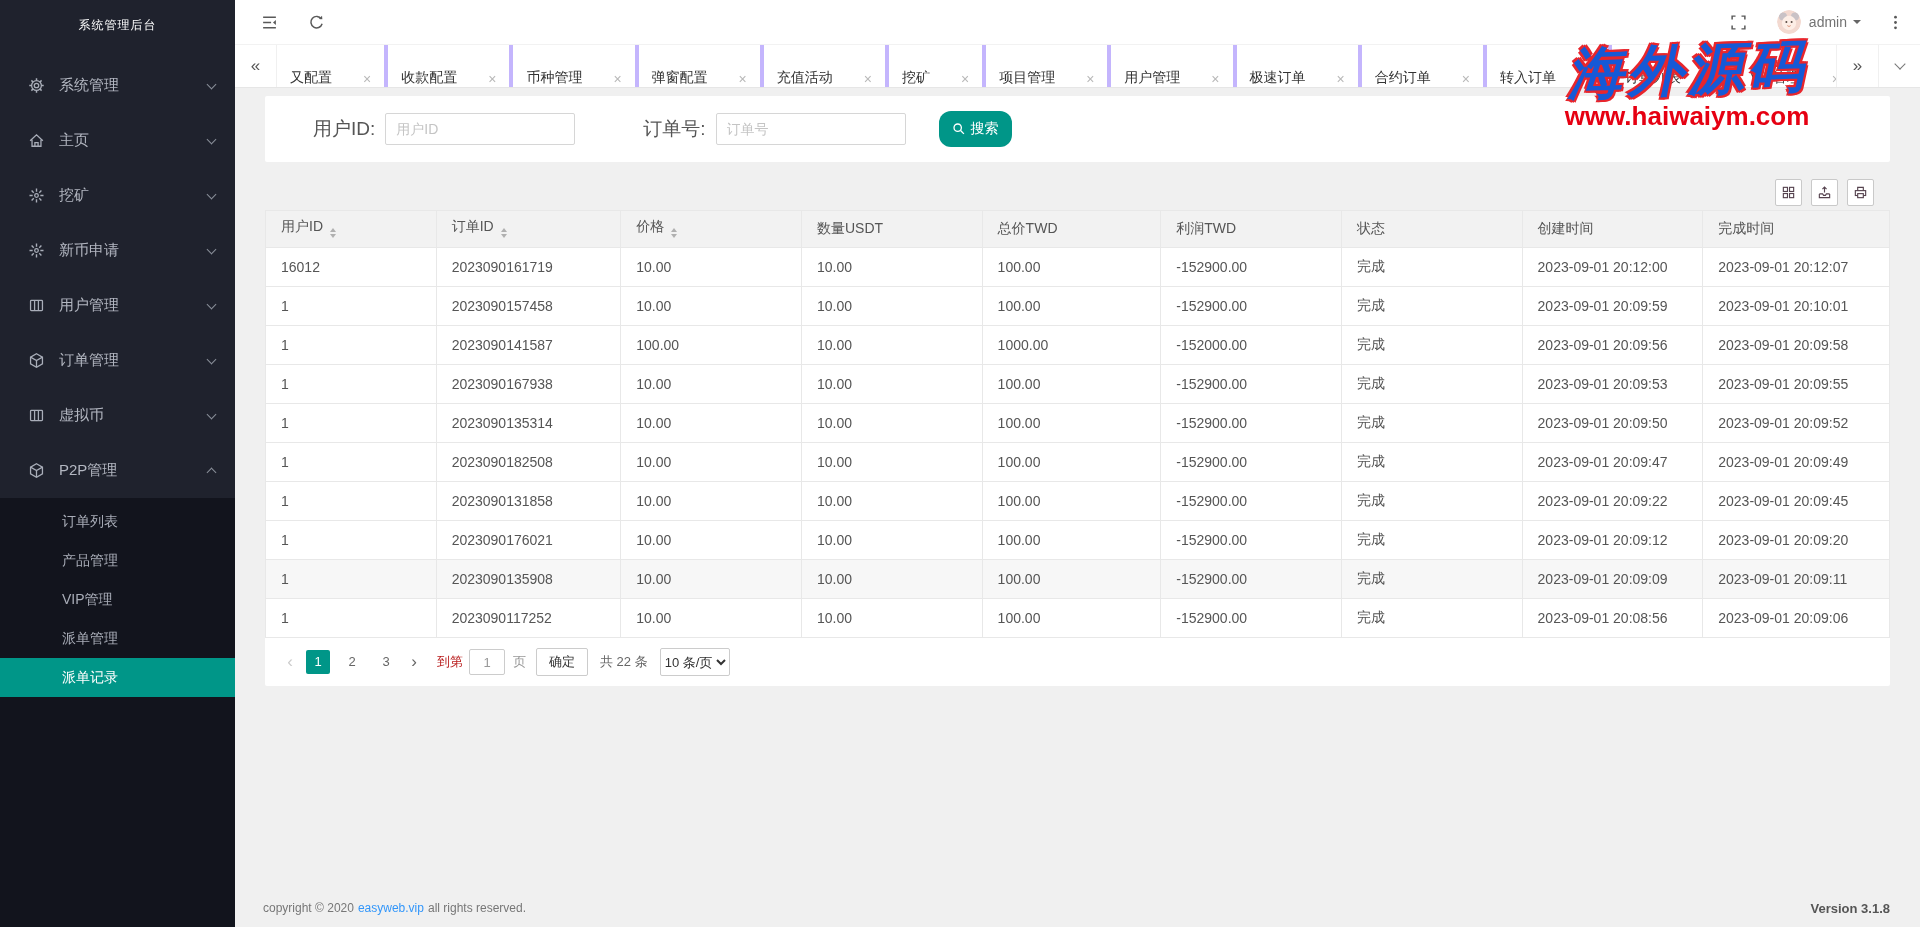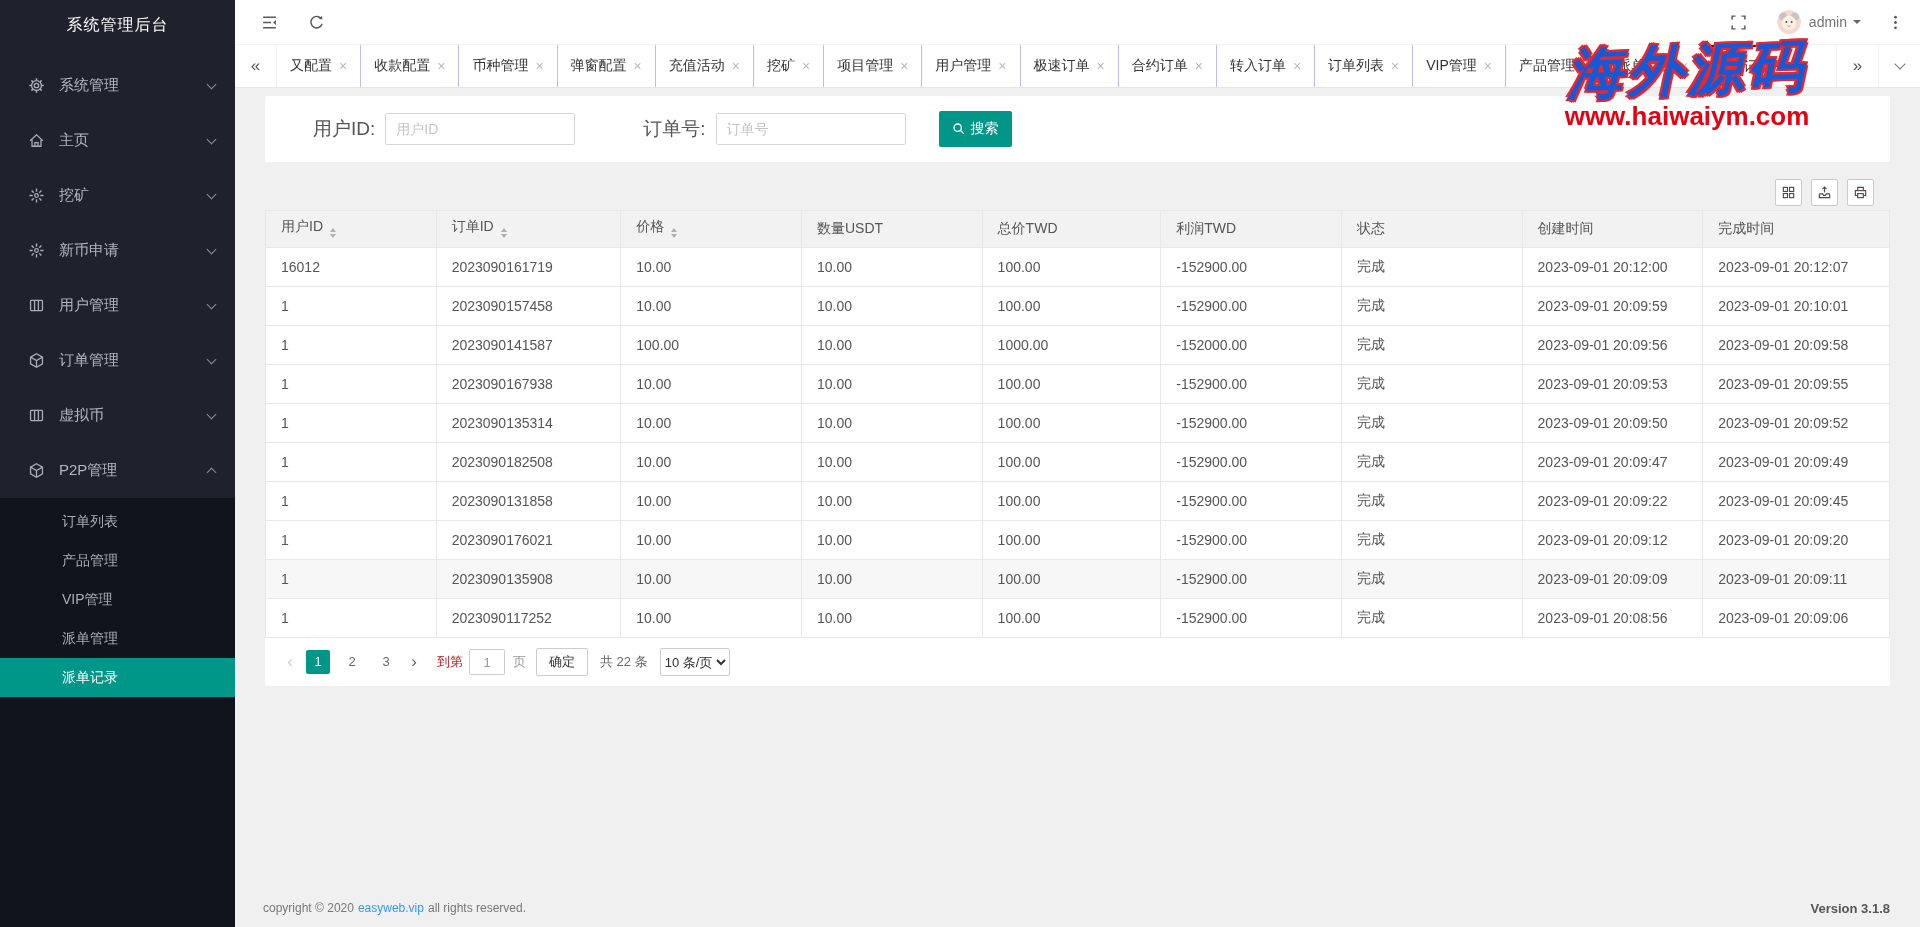--- a/index.html
+++ b/index.html
@@ -6,21 +6,21 @@
   html,body { margin:0; padding:0; }
   body {
     width:1920px; height:927px; overflow:hidden;
     font-family:"Liberation Sans","DejaVu Sans",sans-serif;
     background:#f0f0f0; color:#555;
   }
   .app { position:relative; display:flex; width:1920px; height:927px; }
 
   
   .sidebar { width:235px; flex-shrink:0; background:#1f222d; display:flex; flex-direction:column; }
-  .logo { height:50px; line-height:50px; text-align:center; color:#ffffff; font-size:16px; letter-spacing:1px; }
+  .logo { height:50px; line-height:50px; text-align:center; color:#ffffff; font-size:12px; letter-spacing:1px; }
   #side-nav { padding-top:8px; }
   .side-item { height:55px; display:flex; align-items:center; padding:0 20px 0 28px; color:#b3b7c1; font-size:15px; cursor:pointer; }
   .side-item .icon { width:17px; height:17px; margin-right:14px; display:inline-flex; color:#a9aeb9; }
   .side-item .icon svg { width:17px; height:17px; }
   .chev { width:7px; height:7px; border-right:1.5px solid #8a8f9a; border-bottom:1.5px solid #8a8f9a;
           transform:rotate(45deg); margin-left:auto; margin-top:-3px; }
   .chev.up { transform:rotate(-135deg); margin-top:4px; }
   #side-sub { background:#12141d; flex:1; padding-top:4px; }
   .sub-item { height:39px; line-height:39px; padding-left:62px; color:#a9adb8; font-size:14px; cursor:pointer; }
   .sub-item.active { background:#009688; color:#ffffff; }
@@ -35,34 +35,34 @@
   .admin-name { font-size:14px; color:#737373; margin-right:6px; cursor:pointer; }
   .caret { width:0; height:0; border:4px solid transparent; border-top-color:#666; margin-top:4px; margin-right:4px; }
   .more-btn { margin-left:22px; margin-right:0; }
 
   
   .tabbar { height:44px; background:#fff; border-top:1px solid #f2f2f2; border-bottom:1px solid #e6e6e6; display:flex; align-items:stretch; }
   .tab-nav-btn { width:42px; display:flex; align-items:center; justify-content:center; color:#555; font-size:17px; cursor:pointer; flex-shrink:0; }
   .tab-nav-left { border-right:1px solid #f0f0f0; }
   .tab-nav-right, .tab-dd { border-left:1px solid #f0f0f0; }
   #tabs { flex:1; display:flex; overflow:hidden; }
-  .tab { display:flex; align-items:center; padding:0 13px; font-size:14px; color:#333; border-right:1px solid #c4b5fd; white-space:nowrap; cursor:pointer; }
+  .tab { display:flex; align-items:flex-end; padding:0 13px; font-size:14px; color:#333; border-right:4px solid #c4b5fd; white-space:nowrap; cursor:pointer;gap:24px; }
   .tab-close { color:#b8b8b8; margin-left:7px; font-size:14px; }
   .tab.active { border-top:2px solid #1c1c1c; }
   .dd-chev { width:8px; height:8px; border-right:1.6px solid #777; border-bottom:1.6px solid #777; transform:rotate(45deg); margin-top:-4px; }
 
   
   .content { flex:1; background:#f0f0f0; padding:8px 30px 0; overflow:hidden; }
   .card { background:#fff; border-radius:2px; }
   .search-card { height:66px; display:flex; align-items:center; padding-left:48px; margin-bottom:12px; }
   .f-label { font-size:19px; color:#555; margin-right:10px; }
   .f-input { width:190px; height:32px; border:1px solid #d6d6d6; border-radius:2px; padding:0 10px; font-size:14px; color:#333; outline:none; }
   .f-input::placeholder { color:#c4c4c4; }
   .gap2 { margin-left:68px; }
-  .search-btn { margin-left:33px; height:36px; padding:0 13px; background:#009688; color:#fff; border:none; border-radius:2px;
+  .search-btn { margin-left:33px; height:36px; padding:0 13px; background:#009688; color:#fff; border:none; border-radius:12px;
                 font-size:14px; display:flex; align-items:center; gap:5px; cursor:pointer; }
 
   .toolbar { height:36px; background:#f0f0f0; display:flex; align-items:center; justify-content:flex-end; padding-right:16px; gap:9px; }
   .tool-btn { width:27px; height:27px; background:#fff; border:1px solid #c9c9c9; border-radius:2px; display:flex; align-items:center; justify-content:center; color:#55424e; cursor:pointer; }
   .tool-btn svg { width:15px; height:15px; }
 
   table { width:100%; border-collapse:collapse; table-layout:fixed; }
   th, td { border:1px solid #e8e8e8; font-weight:normal; text-align:left; padding:0 6px 0 15px; font-size:14px; overflow:hidden; white-space:nowrap; }
   th { background:#f2f2f2; height:37px; color:#555; }
   td { height:39px; color:#555; }

